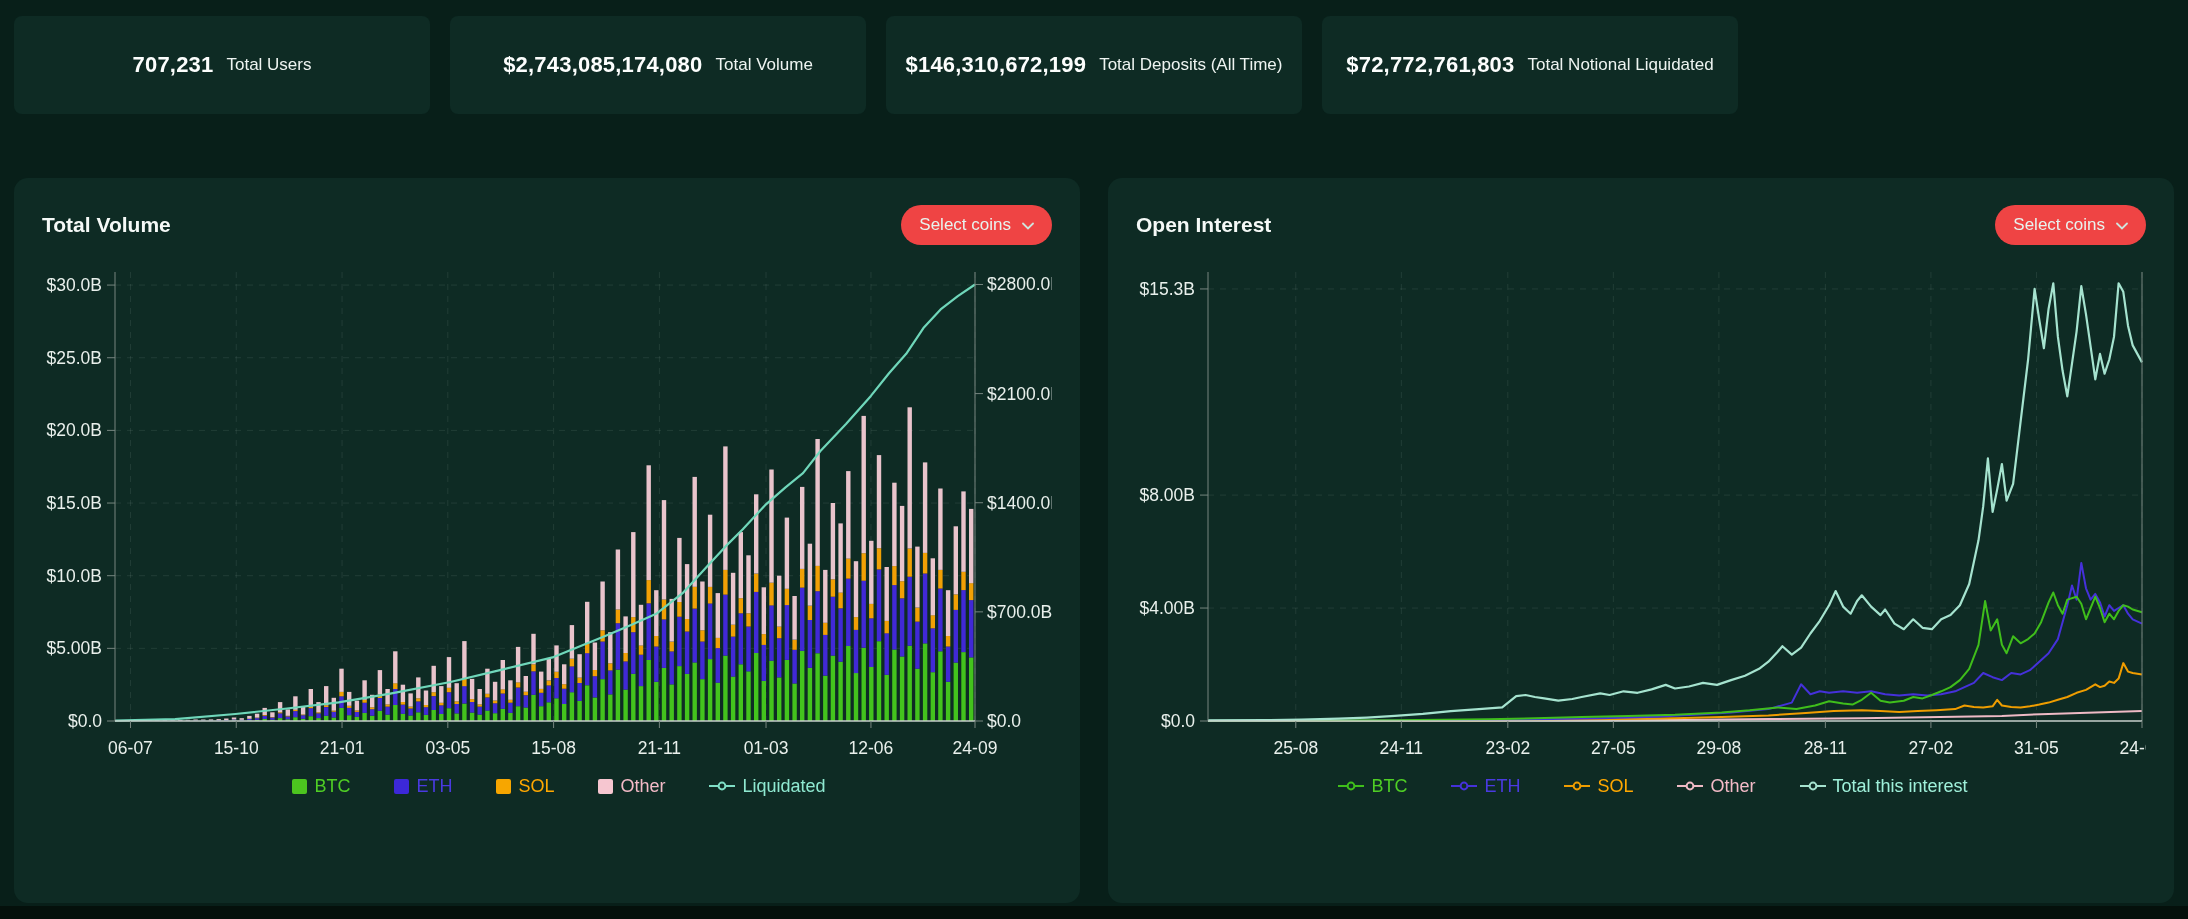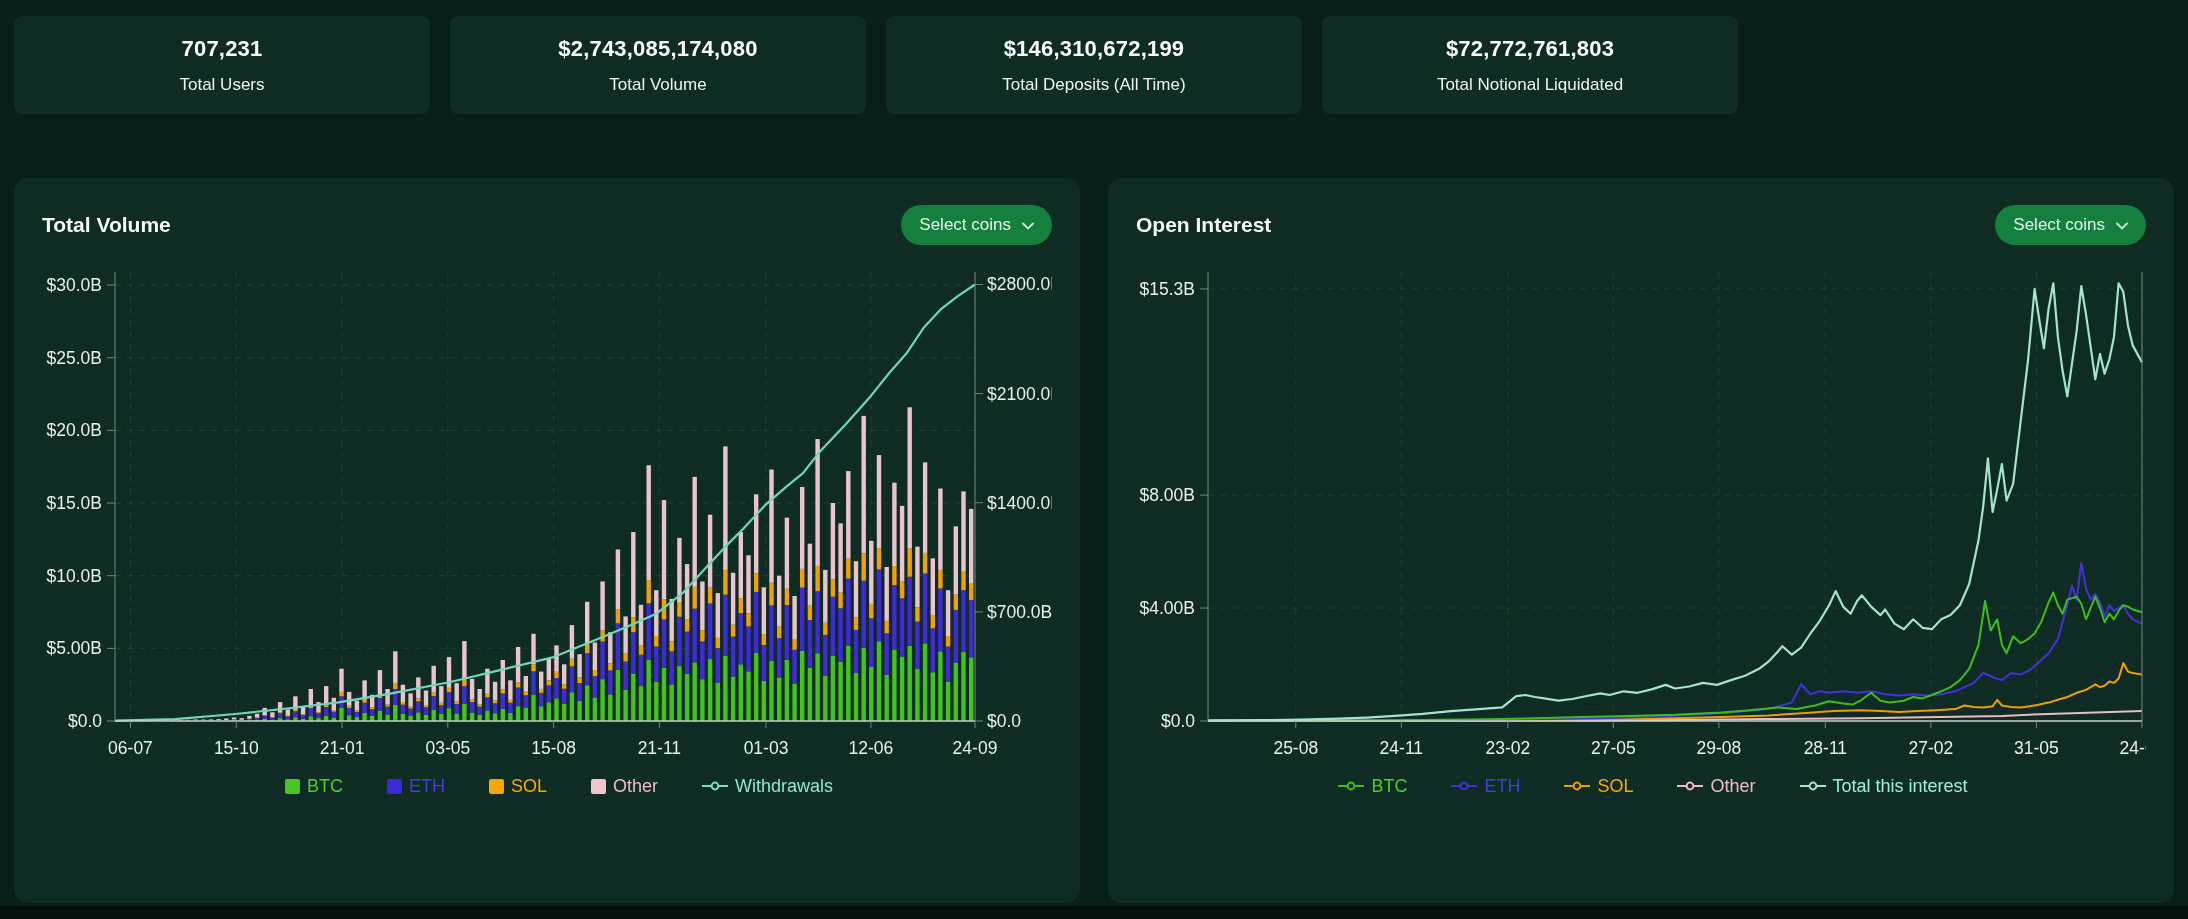--- a/index.html
+++ b/index.html
@@ -1,28 +1,28 @@
 <!DOCTYPE html>
 <html><head>
 <meta charset="utf-8">
 <style>
   html,body{margin:0;padding:0;background:#081f19;width:2188px;height:919px;overflow:hidden;
     font-family:"Liberation Sans","DejaVu Sans",sans-serif;-webkit-font-smoothing:antialiased;}
   .page{position:relative;width:2188px;height:919px;}
   .stats-row{display:flex;gap:20px;padding:16px 14px 0 14px;}
   .stat-card{width:416px;height:98px;background:#0e2b24;border-radius:8px;display:flex;
-    flex-direction:column;align-items:center;justify-content:center;gap:13px;}
+    flex-direction:row;align-items:center;justify-content:center;gap:13px;}
   .stat-value{font-size:22px;font-weight:700;color:#fcfefd;letter-spacing:.2px;}
   .stat-label{font-size:17px;font-weight:400;color:#eef4f1;}
   .panels-row{display:flex;gap:28px;margin:64px 14px 0 14px;}
   .panel{width:1066px;height:725px;background:#0e2b24;border-radius:14px;box-sizing:border-box;
     padding:26px 28px 0 28px;overflow:hidden;}
   .panel-head{display:flex;align-items:center;justify-content:space-between;height:42px;margin-bottom:16px;}
   .panel-title{margin:0;font-size:21px;font-weight:700;color:#f5f9f7;}
-  .pill{display:flex;align-items:center;gap:11px;background:#15803d;border:none;border-radius:20px;
+  .pill{display:flex;align-items:center;gap:11px;background:#ef4444;border:none;border-radius:20px;
     padding:10px 18px;font-size:17px;color:#e8f3ee;font-family:inherit;cursor:pointer;}
   svg.chart{display:block;}
   svg.chart text{fill:#e9f0ec;font-size:17.5px;font-family:"Liberation Sans","DejaVu Sans",sans-serif;}
   .legend{display:flex;justify-content:center;align-items:center;gap:20px;margin-top:12px;height:24px;}
   .leg-item{display:flex;align-items:center;gap:7px;font-size:18px;cursor:pointer;padding-left:24px;}
   .leg-sq{width:15px;height:15px;border-radius:2px;display:inline-block;}
   .note{margin:16px 0 0 0;font-size:17px;line-height:1.55;color:#9caba5;max-width:990px;}
   .bottom-strip{position:absolute;left:0;bottom:0;width:2188px;height:13px;background:#04100b;}
 </style>
 </head>
@@ -557,21 +557,21 @@
             <span class="leg-sq" style="background:#f6c6d0"></span>
             <span style="color:#f3bac7">Other</span>
           </span>
           <span class="leg-item">
             <span style="display:inline-flex">
               <svg width="26" height="12" viewBox="0 0 26 12">
                 <line x1="0" y1="6" x2="26" y2="6" stroke="#7fdfc6" stroke-width="2"></line>
                 <circle cx="13" cy="6" r="3.4" fill="#0e2b24" stroke="#7fdfc6" stroke-width="2"></circle>
               </svg>
             </span>
-            <span style="color:#8fe9d1">Withdrawals</span>
+            <span style="color:#8fe9d1">Liquidated</span>
           </span>
         </div>
     </section>
 
     <section class="panel">
       <div class="panel-head">
         <h2 class="panel-title">Open Interest</h2>
         <button class="pill">
           <span>Select coins</span>
           <span><svg width="12" height="8" viewBox="0 0 12 8">

